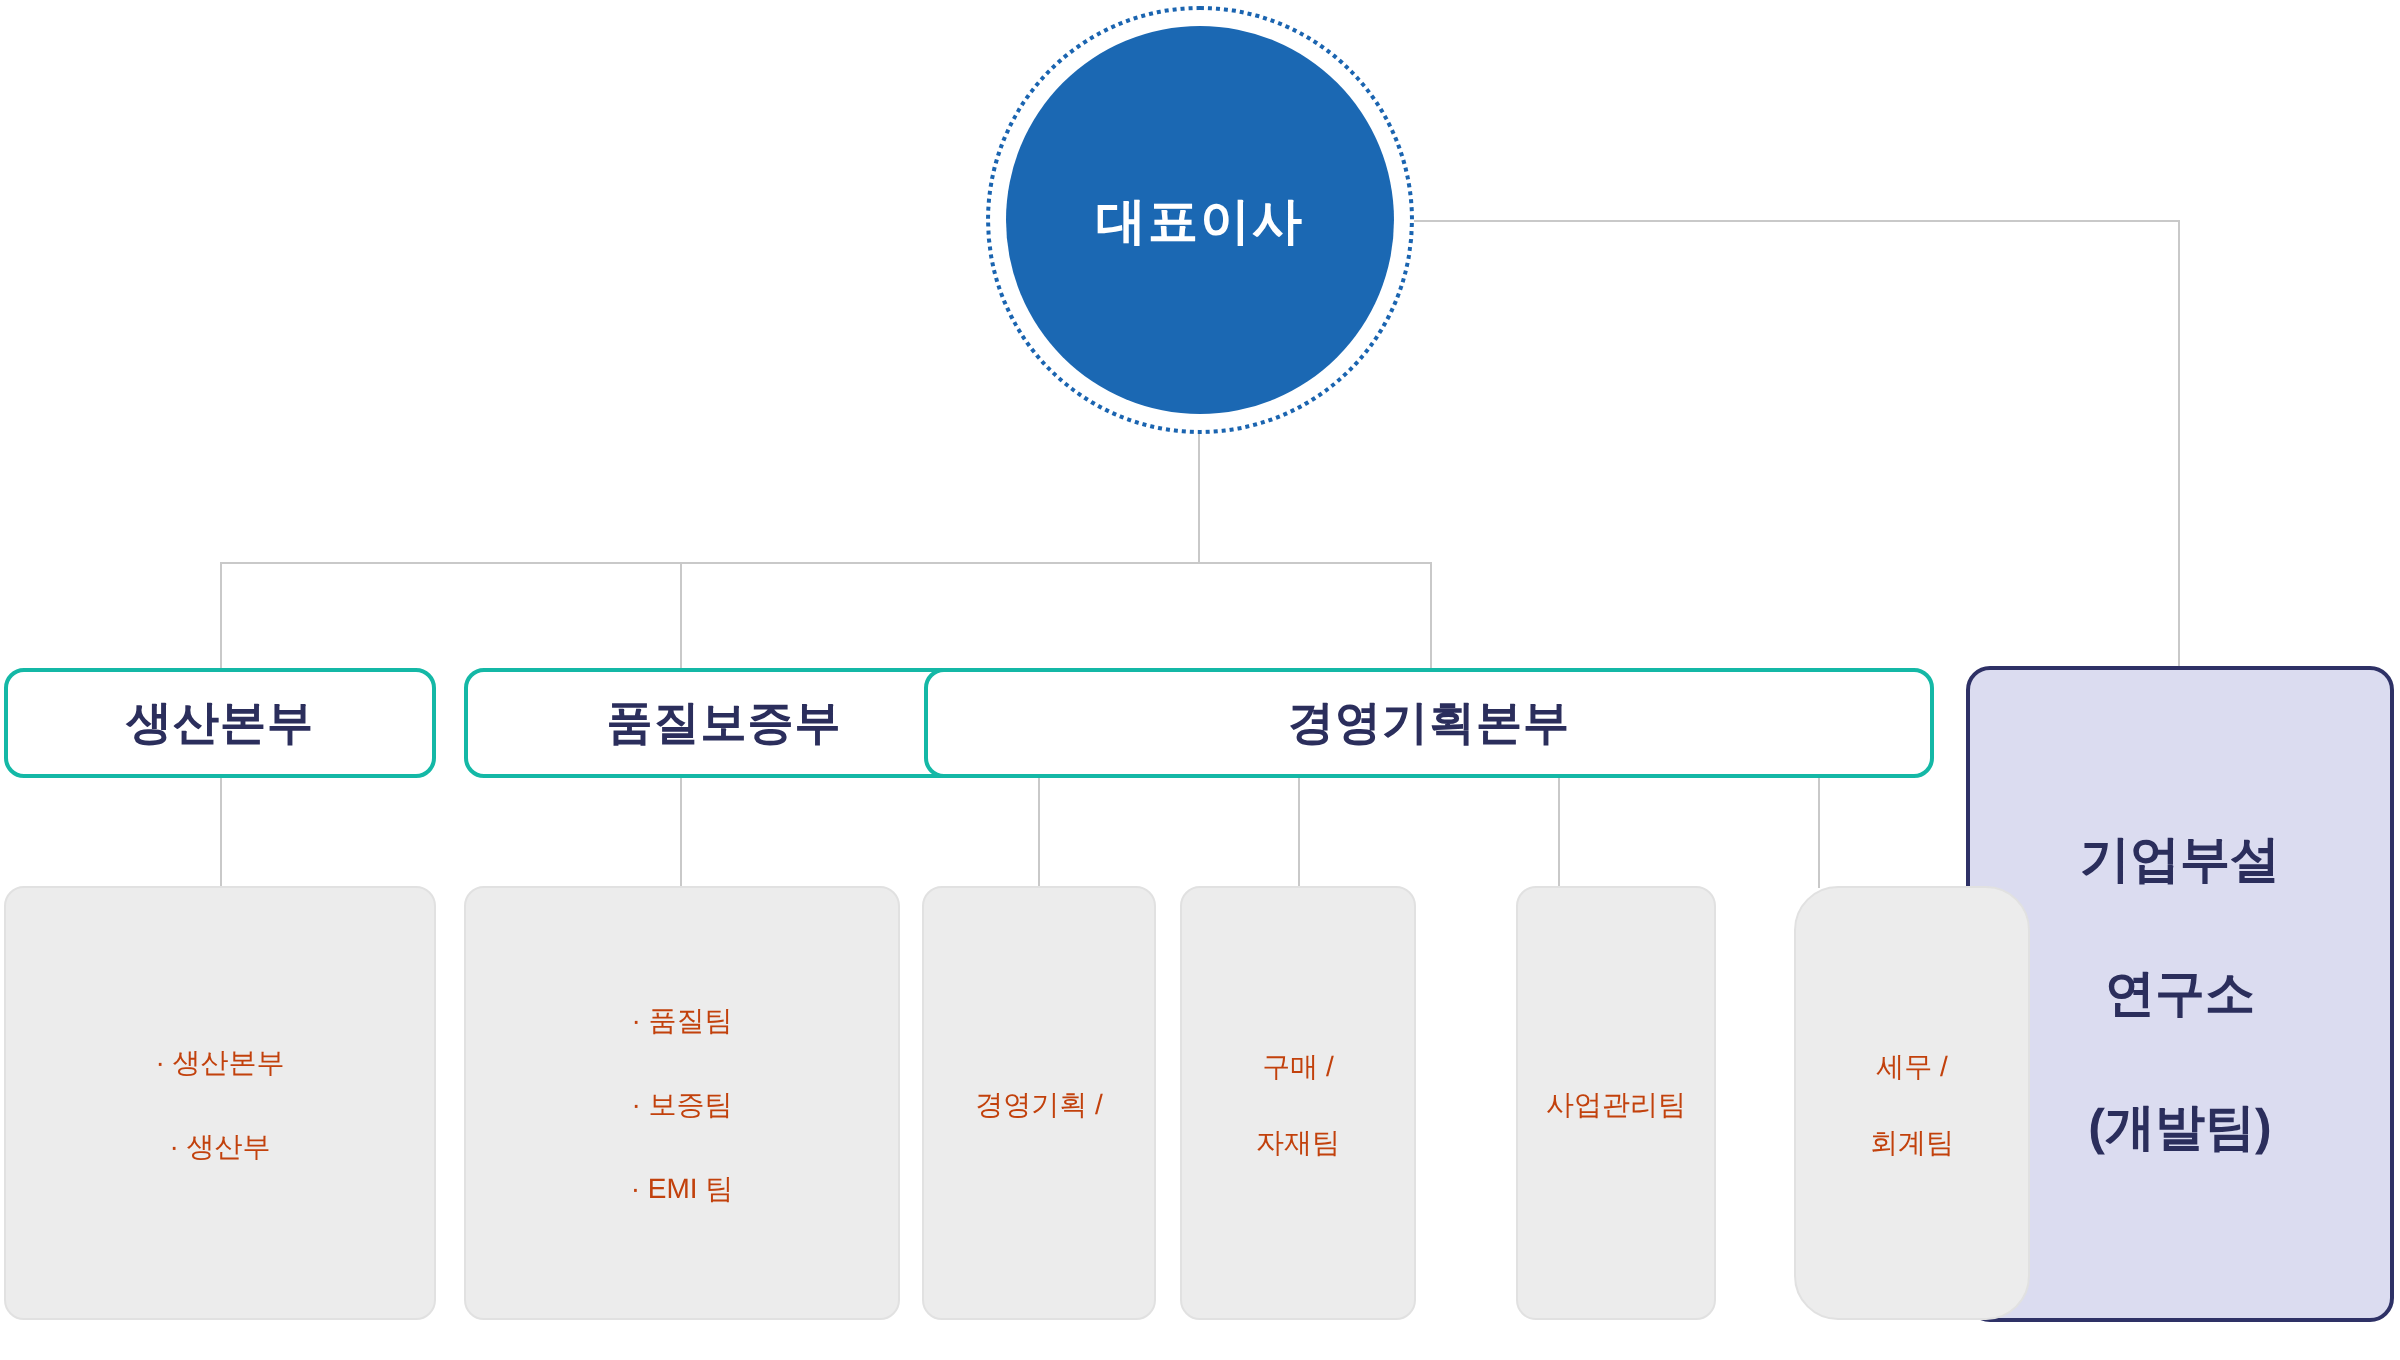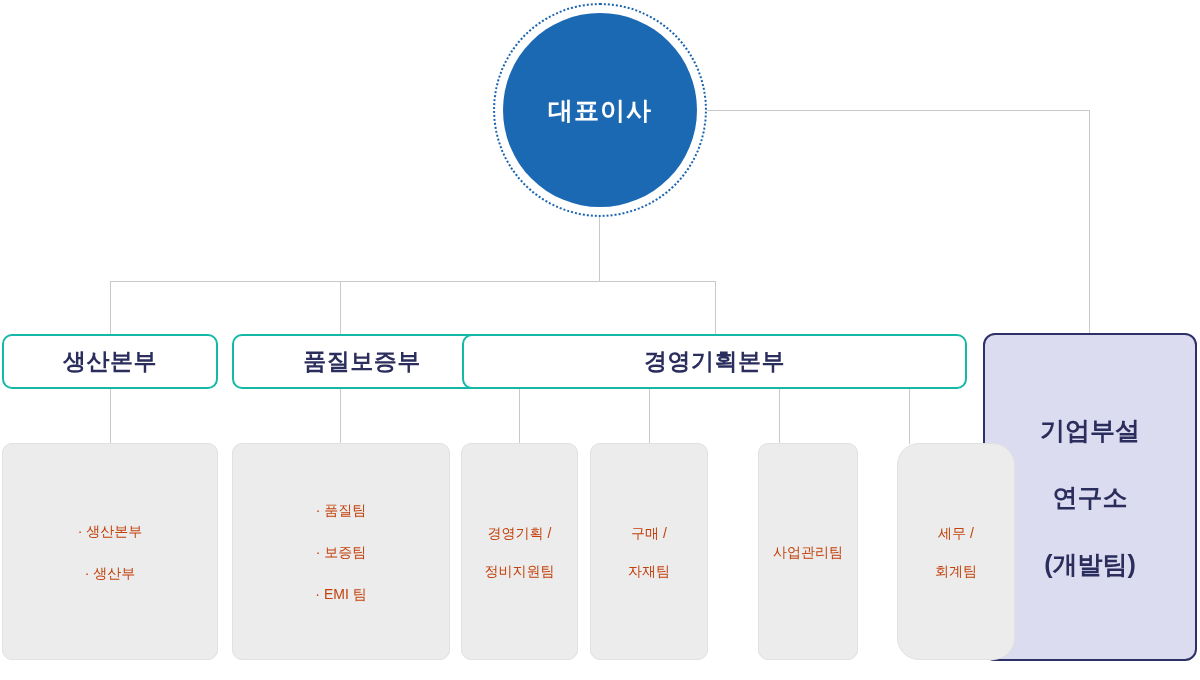--- a/index.html
+++ b/index.html
@@ -173,21 +173,20 @@
   </div>
 
   <div class="team-box wide team-quality">
     <span>· 품질팀</span>
     <span>· 보증팀</span>
     <span>· EMI 팀</span>
   </div>
 
   <div class="team-box narrow team-plan1">
     <span>경영기획 /</span>
-    <span>정비지원팀</span>
   </div>
 
   <div class="team-box narrow team-plan2">
     <span>구매 /</span>
     <span>자재팀</span>
   </div>
 
   <div class="team-box narrow team-plan3">
     <span>사업관리팀</span>
   </div>

